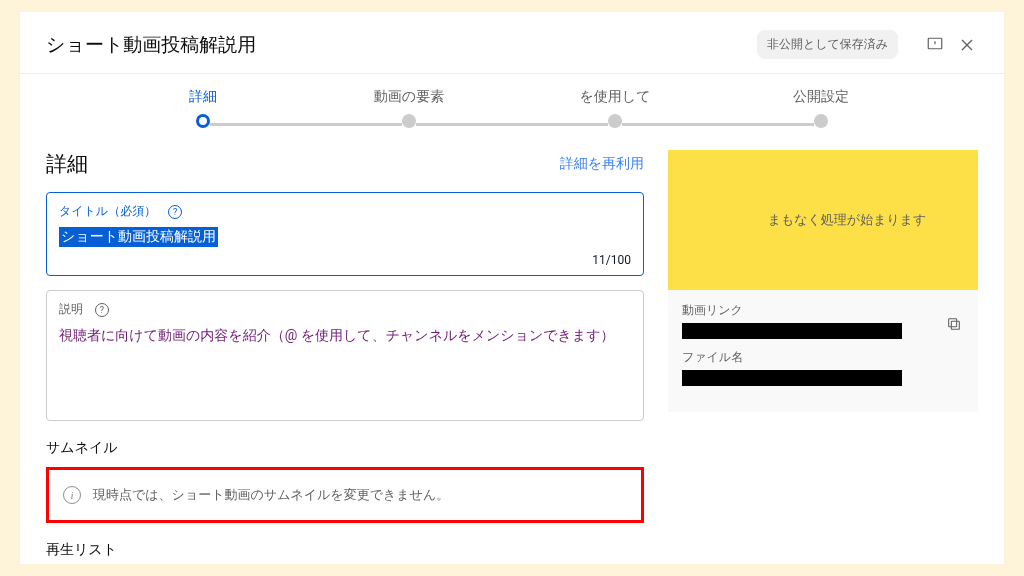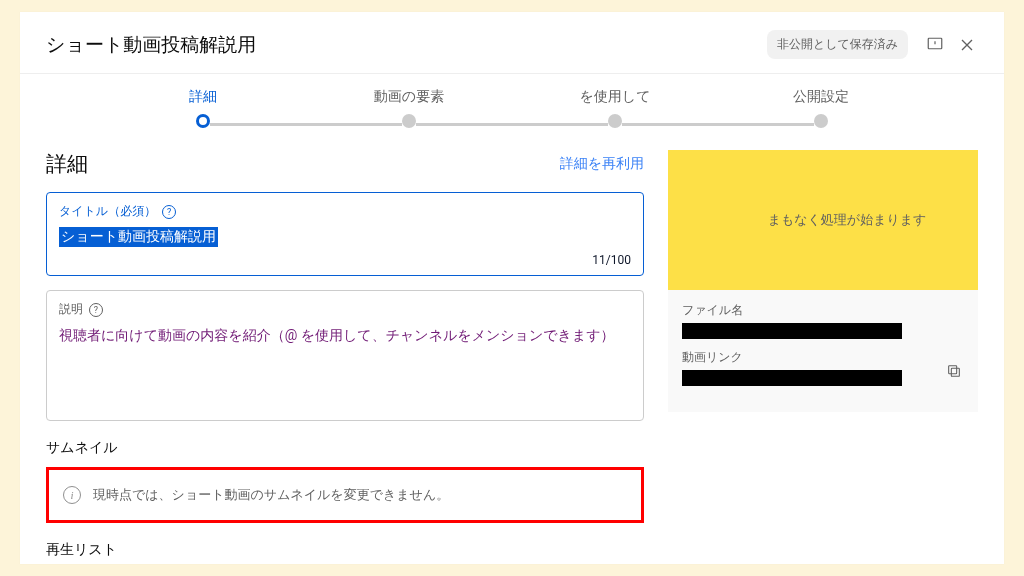--- a/index.html
+++ b/index.html
@@ -34,21 +34,21 @@
       color: #0d0d0d;
       font-weight: 400;
       flex: 1;
     }
     .hd-badge {
       background: #f1f1f1;
       color: #606060;
       font-size: 12px;
       padding: 6px 10px;
       border-radius: 8px;
-      margin-right: 6px;
+      margin-right: 16px;
     }
     .hd-icon {
       width: 22px; height: 22px;
       display: flex; align-items: center; justify-content: center;
       margin-left: 10px;
       color: #606060;
       cursor: pointer;
     }
 
     
@@ -127,21 +127,21 @@
       border: 1px solid #ccc;
       border-radius: 4px;
       padding: 10px 12px 8px 12px;
       margin-bottom: 14px;
       position: relative;
     }
     .field.focused { border-color: #065fd4; }
     .field-label-row {
       display: flex;
       align-items: center;
-      gap: 6px;
+      gap: 12px;
       font-size: 12px;
       color: #606060;
       margin-bottom: 6px;
     }
     .field.focused .field-label-row { color: #065fd4; }
     .help {
       width: 14px; height: 14px;
       border: 1px solid currentColor;
       border-radius: 50%;
       font-size: 9px;
@@ -312,32 +312,32 @@
 
         <div class="sub-title">再生リスト</div>
 
       </div>
 
       <div class="right">
         <div class="preview">
           <span>まもなく処理が始まります</span>
         </div>
         <div class="meta">
-          <div class="meta-row">
-            <div class="meta-label">ファイル名</div>
-            <div class="meta-black"></div>
-          </div>
           <div class="meta-row">
             <div class="meta-label">動画リンク</div>
             <div class="meta-black"></div>
             <div class="copy-icon">
               <svg width="16" height="16" viewBox="0 0 24 24" fill="none" stroke="currentColor" stroke-width="1.6">
                 <rect x="8" y="8" width="12" height="12" rx="1"></rect>
                   <rect x="4" y="4" width="12" height="12" rx="1"></rect>
               </svg>
             </div>
           </div>
+          <div class="meta-row">
+            <div class="meta-label">ファイル名</div>
+            <div class="meta-black"></div>
+          </div>
         </div>
       </div>
 
     </div>
   </div>
 </div>
 
 </body></html>

